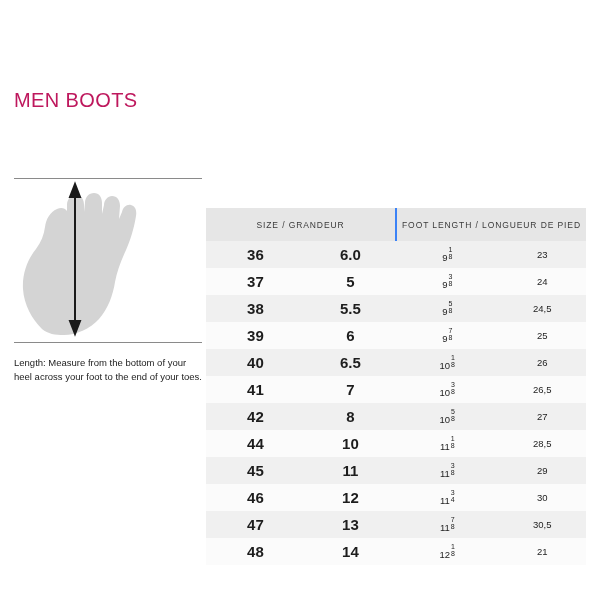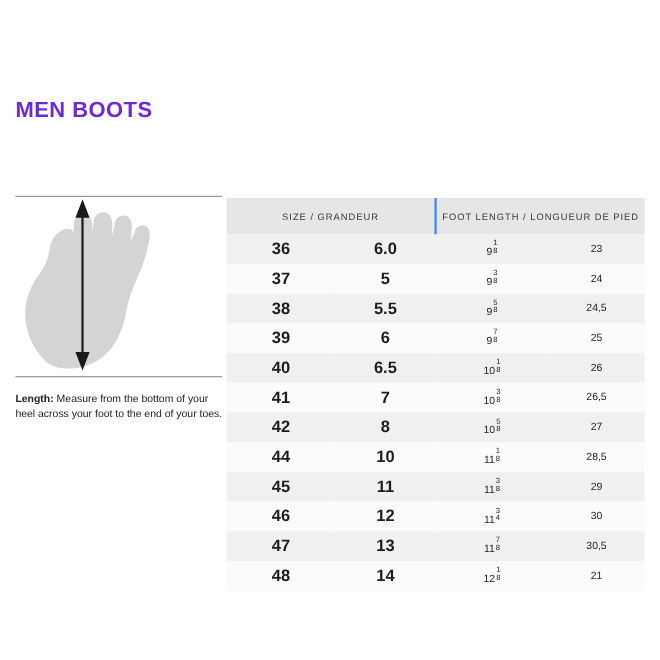--- a/index.html
+++ b/index.html
@@ -20,24 +20,24 @@
     height: 600px;
     box-sizing: border-box;
   }
   .titles {
     position: absolute;
     left: 14px;
     top: 88px;
   }
   .title-line {
     font-size: 20px;
-    font-weight: bold;
+    font-weight: normal;
     letter-spacing: 0.4px;
     line-height: 25px;
-    color: #6d28d9;
+    color: #be185d;
     text-transform: uppercase;
   }
 
   
   .left-col {
     position: absolute;
     left: 14px;
     top: 178px;
     width: 188px;
   }
@@ -54,37 +54,38 @@
     left: 0;
     top: 0;
   }
   .note {
     margin-top: 13px;
     font-size: 9.5px;
     line-height: 13.5px;
     color: #222222;
   }
   .note b {
-    font-weight: bold;
+    font-weight: normal;
   }
   .note-block {
     margin-bottom: 11px;
   }
 
   
   .table-wrap {
     position: absolute;
     left: 206px;
     top: 180px;
     width: 380px;
   }
   table {
     border-collapse: collapse;
     width: 380px;
     table-layout: fixed;
+    margin-top: 28px;
   }
   th, td {
     text-align: center;
     vertical-align: middle;
     font-size: 9.5px;
     color: #1d1d1d;
     border: 0;
   }
   .group-row th {
     height: 31px;

